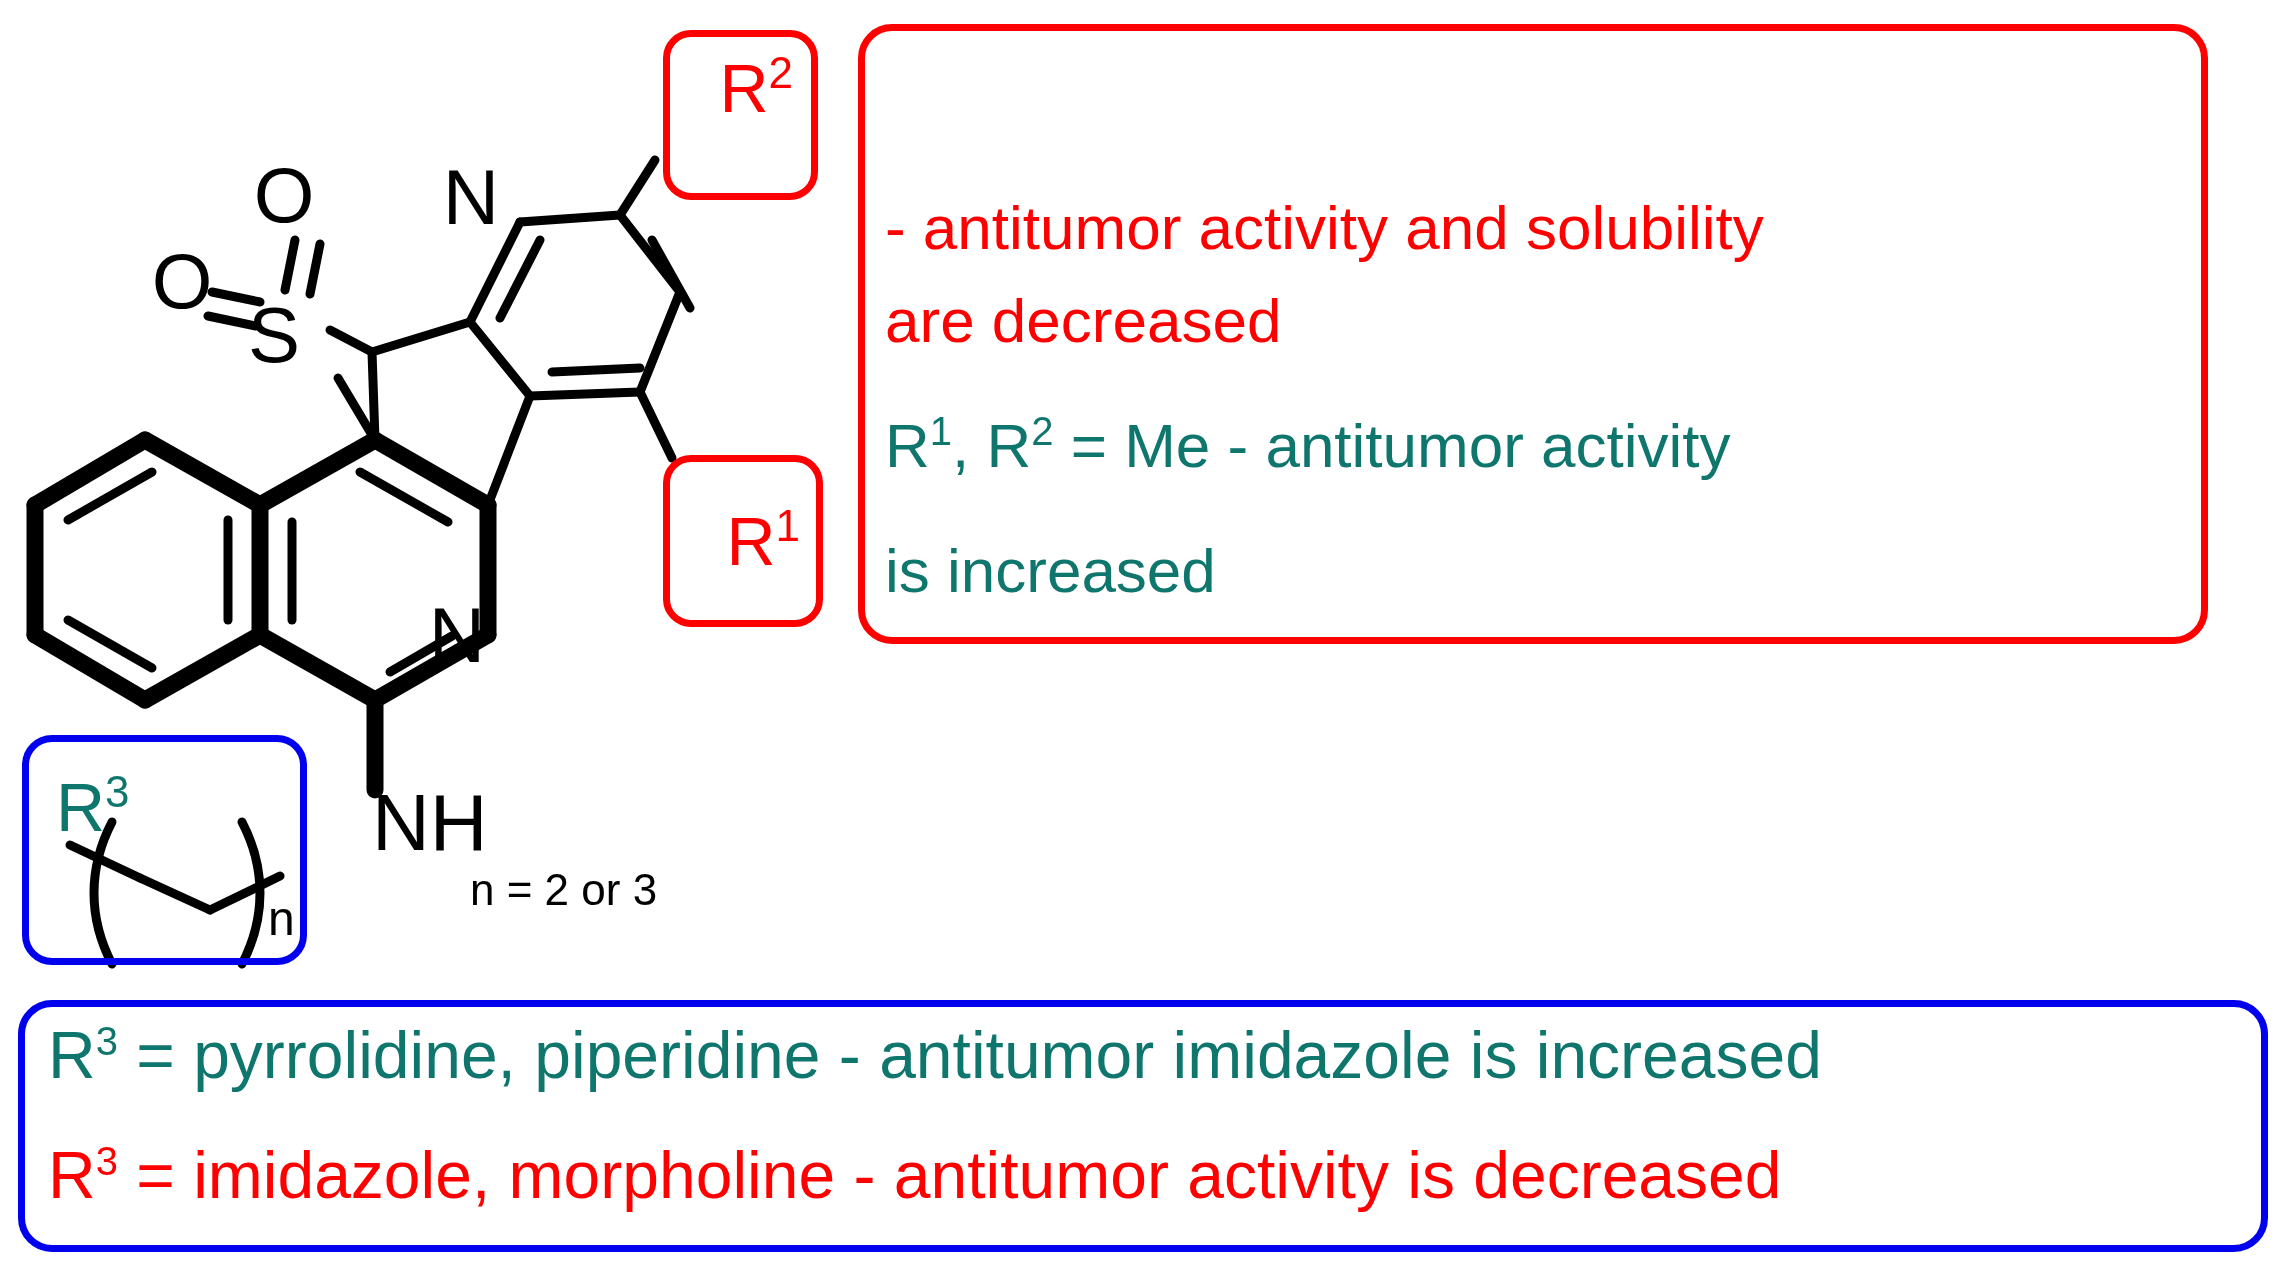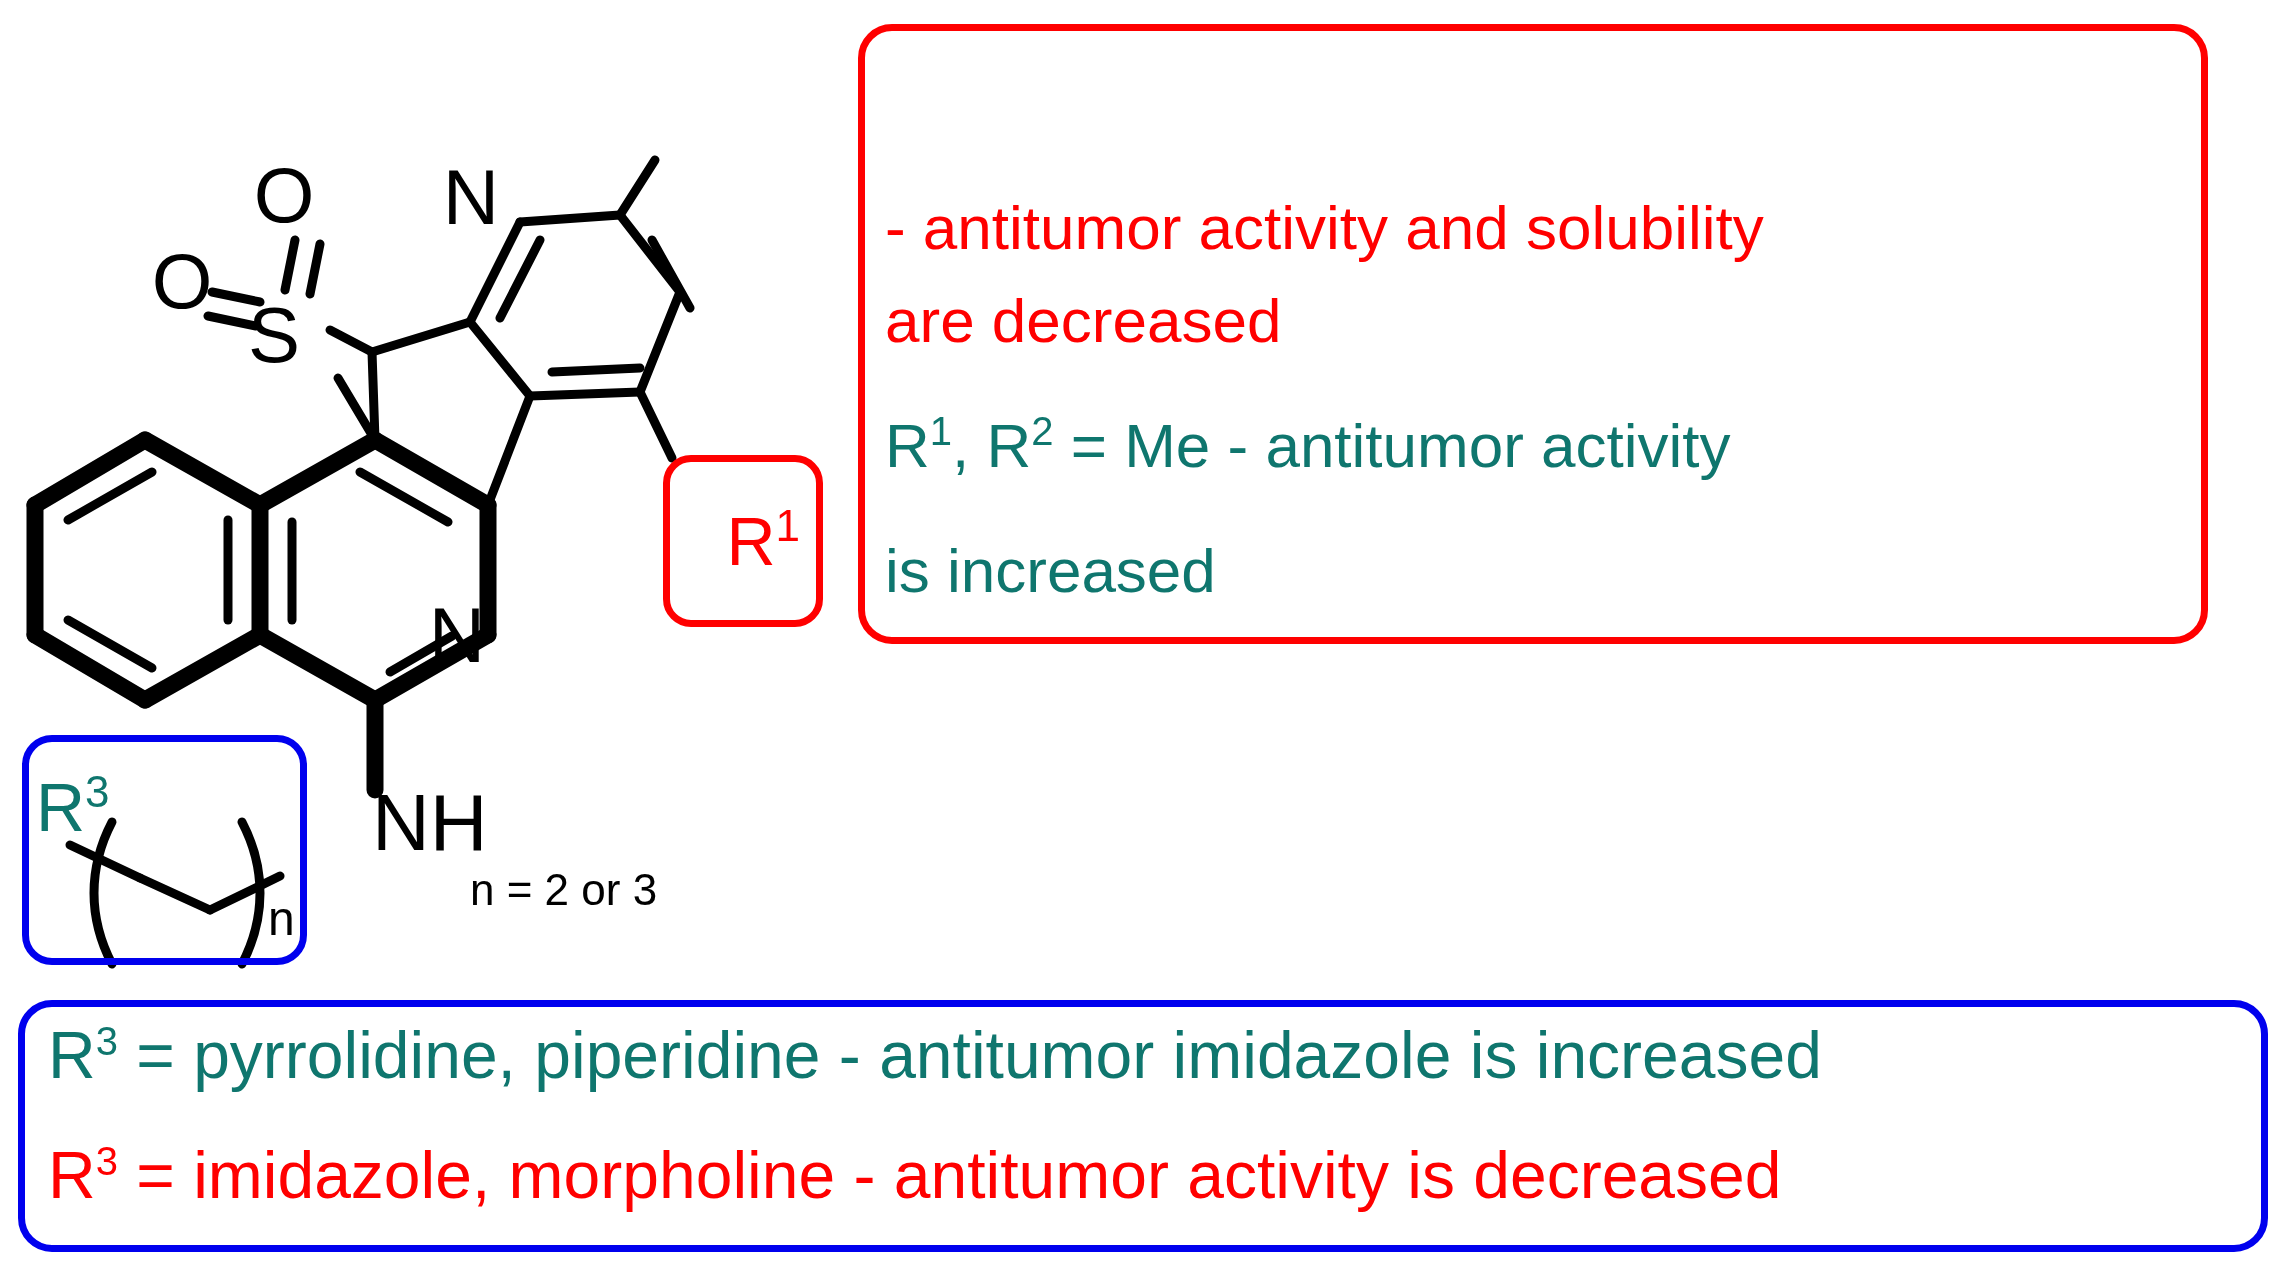--- a/index.html
+++ b/index.html
@@ -12,21 +12,21 @@
   #molecule{position:absolute;left:0;top:0;width:2283px;height:1275px;}
 
   
   .rbox{position:absolute;box-sizing:border-box;background:transparent;}
   .rbox.red{border:7px solid #ff0000;}
   .rbox.blue{border:7px solid #0000ee;}
 
   
   .chip{position:absolute;display:flex;align-items:flex-start;
         justify-content:flex-end;box-sizing:border-box;}
-  .chip span.lbl{font-size:68px;line-height:1;letter-spacing:0;}
+  .chip span.lbl{font-size:68px;line-height:1;letter-spacing:0;margin-left:20px;}
   .chip sup{font-size:44px;line-height:1;vertical-align:super;}
 
   
   .txtline{position:absolute;white-space:nowrap;font-size:62px;line-height:1;}
   .txtline sup{font-size:40px;vertical-align:super;line-height:0;}
   .red{color:#ff0000;}
   .blue{color:#0f766e;}
   .black{color:#000000;}
 </style>
 </head>
@@ -120,20 +120,23 @@
       <text x="284" y="222">O</text>
       <text x="182" y="308">O</text>
       <text x="274" y="362">S</text>
       <text x="471" y="224">N</text>
       <text x="457" y="662">N</text>
       <text x="372" y="850" font-size="80" text-anchor="start">NH</text>
       <text x="268" y="935" font-size="48" text-anchor="start">n</text>
     </g>
   </svg>
 
+  <div class="rbox red chip" style="left:663px;top:30px;width:155px;height:170px;border-radius:28px;">
+    <span class="lbl red" style="margin:14px 18px 0 0;"><span>R</span><sup>2</sup></span>
+  </div>
 
   <div class="rbox red chip" style="left:663px;top:455px;width:160px;height:172px;border-radius:28px;">
     <span class="lbl red" style="margin:42px 16px 0 0;"><span>R</span><sup>1</sup></span>
   </div>
 
   <div class="rbox blue" style="left:22px;top:735px;width:285px;height:230px;border-radius:30px;">
   </div>
   <div class="chip" style="left:36px;top:770px;width:120px;height:90px;justify-content:flex-start;">
     <span class="lbl blue"><span>R</span><sup>3</sup></span>
   </div>

